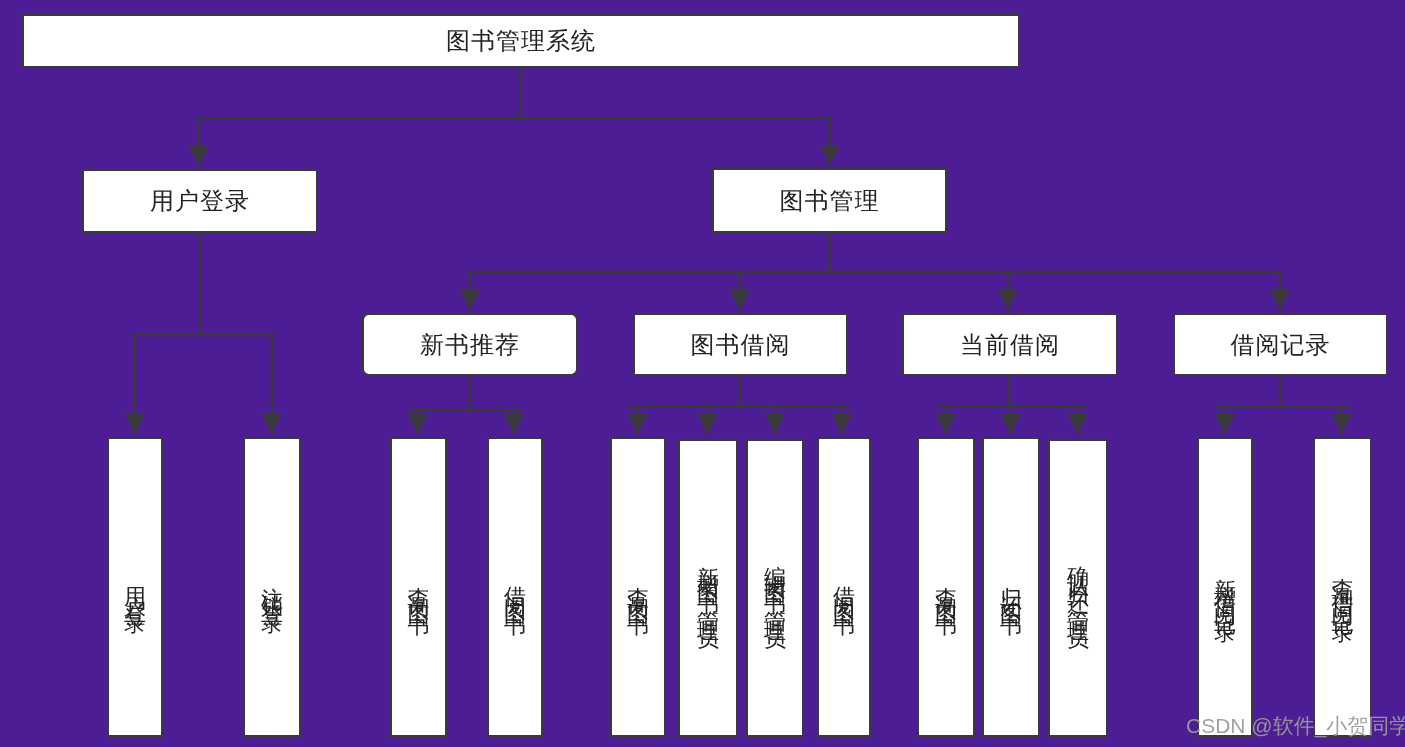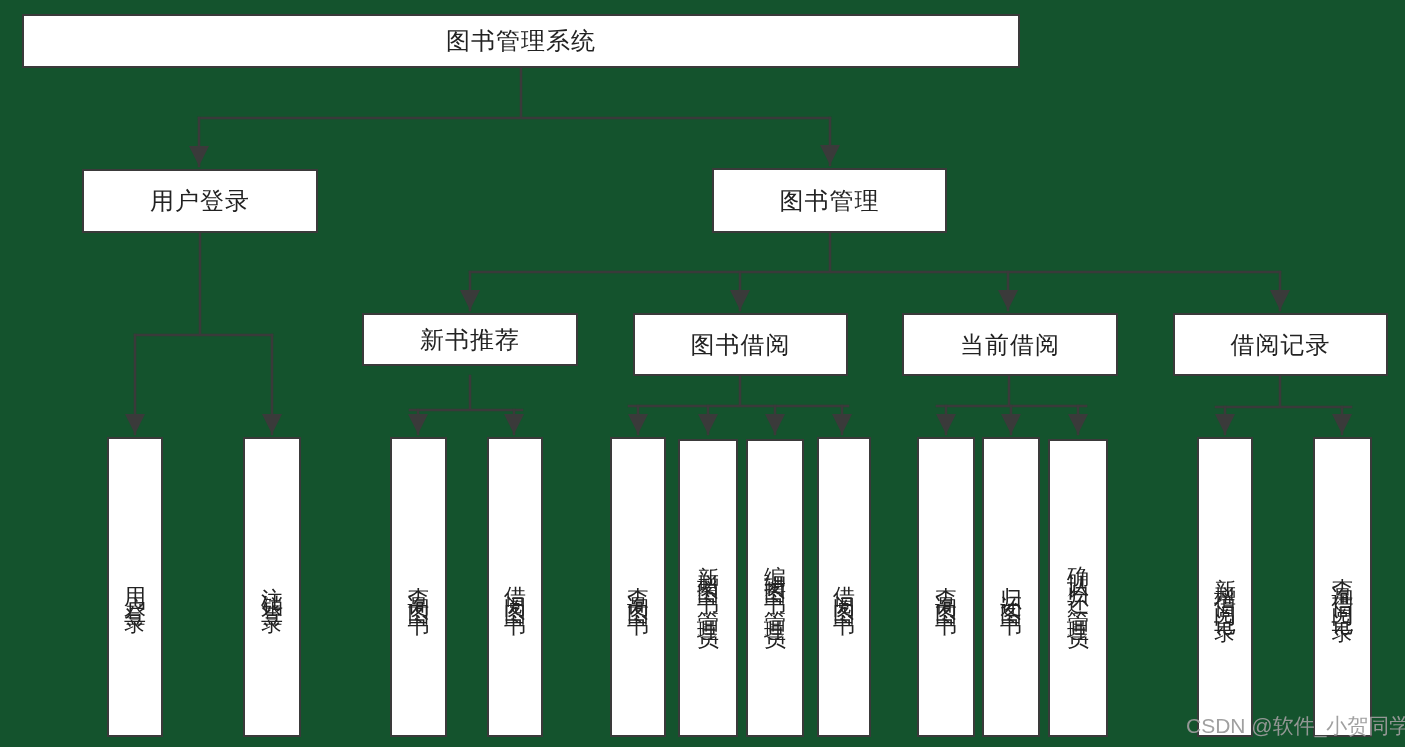--- a/index.html
+++ b/index.html
@@ -4,21 +4,21 @@
 <style>
   html, body {
     margin: 0;
     padding: 0;
     background: #ffffff;
   }
   .canvas {
     position: relative;
     width: 1405px;
     height: 747px;
-    background: #14532d;
+    background: #4c1d95;
     font-family: "Liberation Sans", "DejaVu Sans", sans-serif;
     overflow: hidden;
   }
   .connectors {
     position: absolute;
     left: 0;
     top: 0;
     width: 1405px;
     height: 747px;
   }
@@ -110,21 +110,21 @@
     <span class="hlabel">图书管理系统</span>
   </div>
 
   <div class="node" style="left:82px; top:169px; width:236px; height:64px;">
     <span class="hlabel">用户登录</span>
   </div>
   <div class="node" style="left:712px; top:168px; width:235px; height:65px;font-family:Liberation Serif, serif;">
     <span class="hlabel">图书管理</span>
   </div>
 
-  <div class="node" style="left:362px; top:313px; width:216px; height:53px;">
+  <div class="node" style="left:362px; top:313px; width:216px; height:63px;border-radius:7px;">
     <span class="hlabel">新书推荐</span>
   </div>
   <div class="node" style="left:902px; top:313px; width:216px; height:63px;">
     <span class="hlabel">当前借阅</span>
   </div>
   <div class="node" style="left:633px; top:313px; width:215px; height:63px;">
     <span class="hlabel">图书借阅</span>
   </div>
   <div class="node" style="left:1173px; top:313px; width:215px; height:63px;">
     <span class="hlabel">借阅记录</span>

